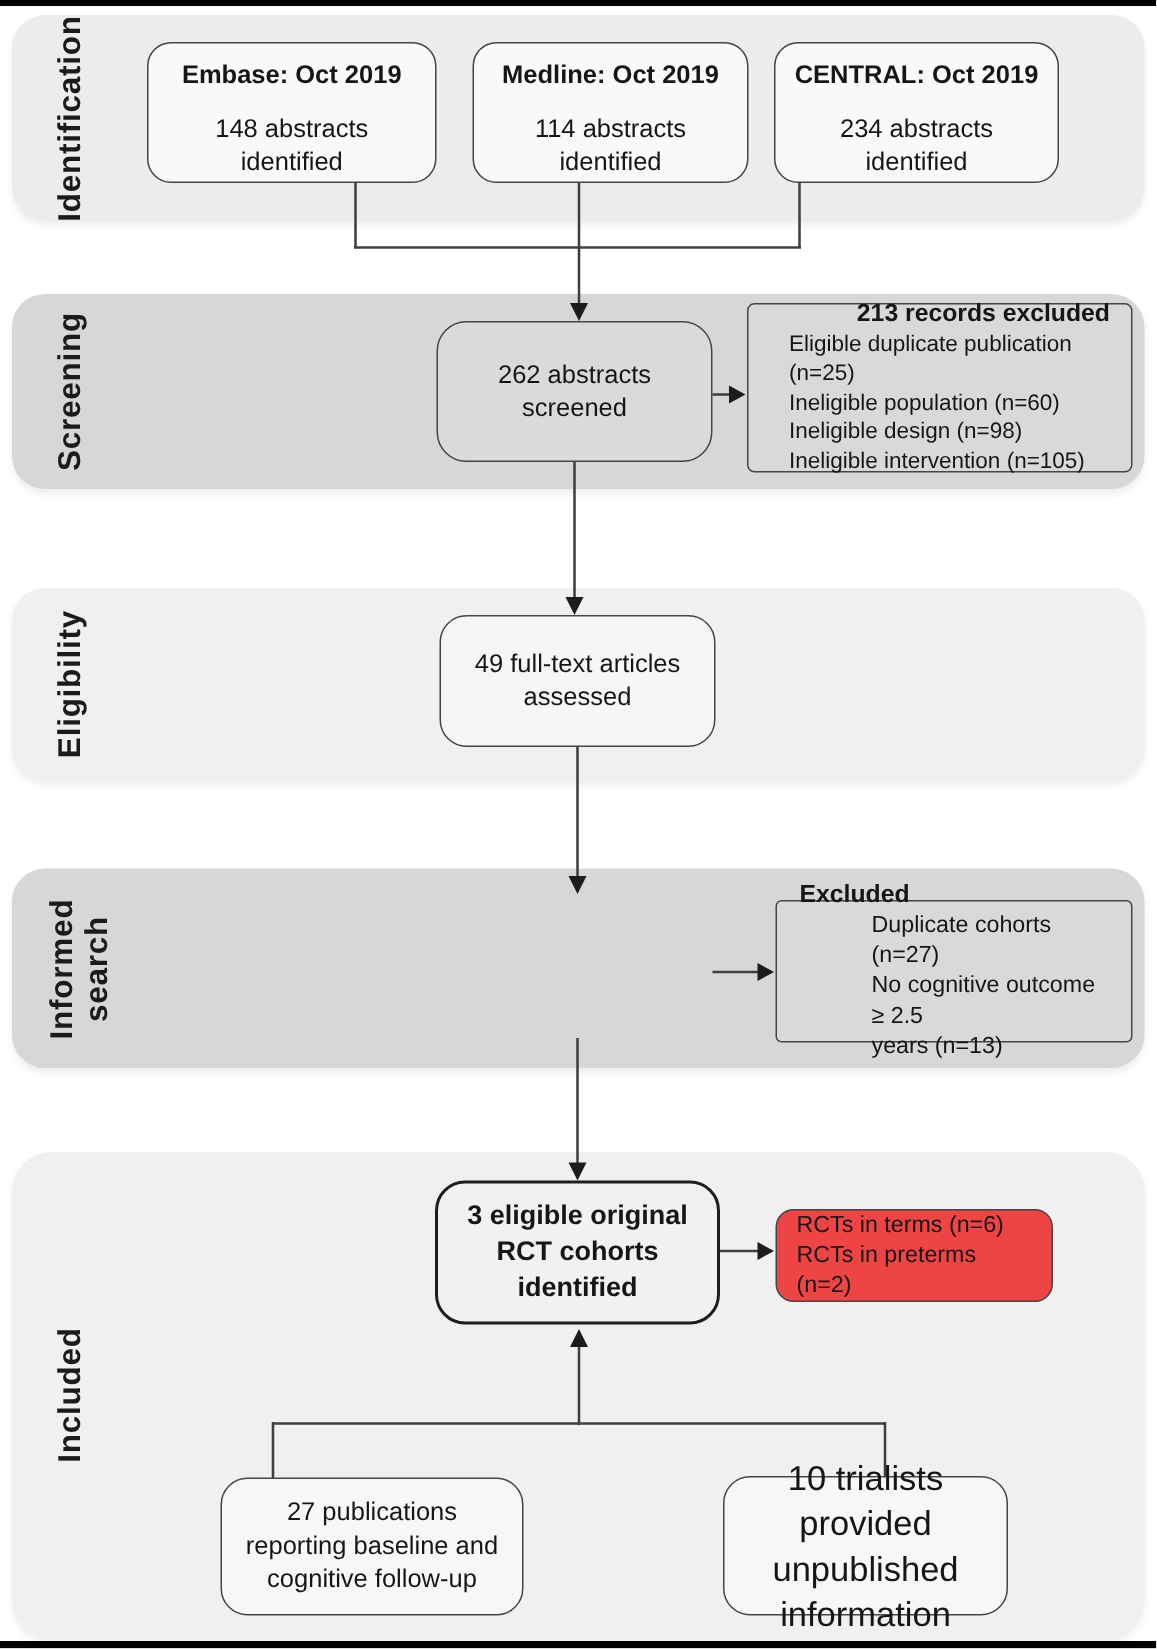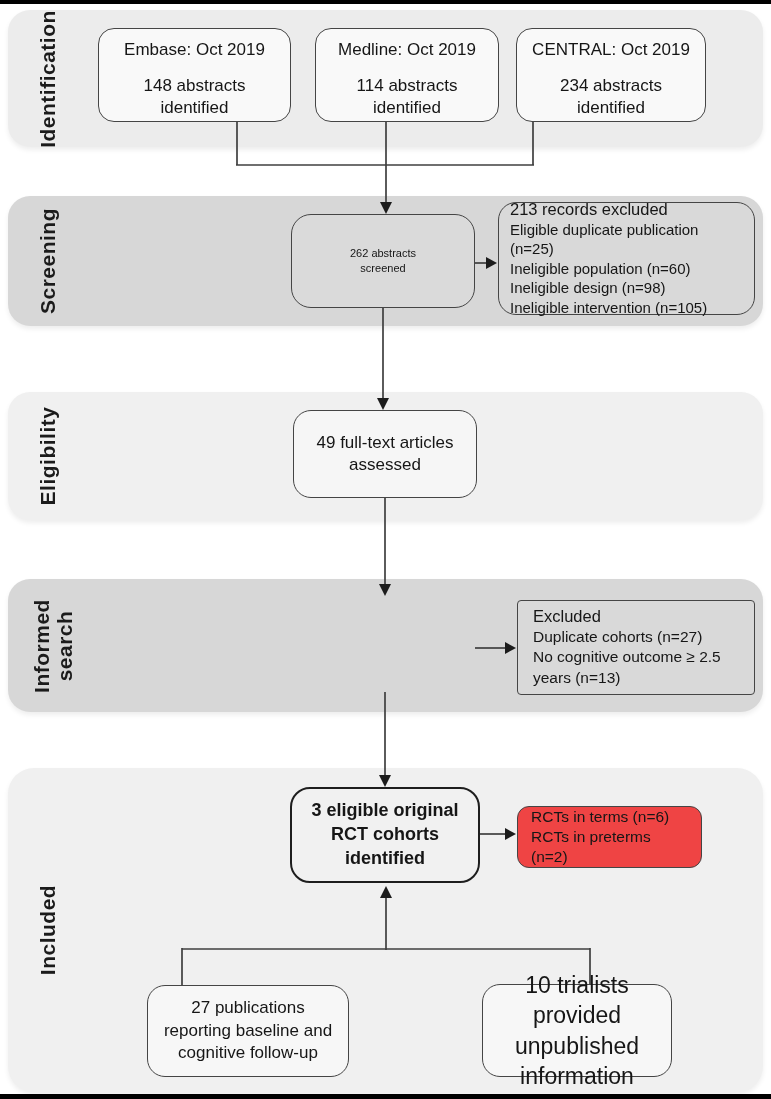--- a/index.html
+++ b/index.html
@@ -33,48 +33,48 @@
     text-align:center;line-height:1.08;color:#1b1b1b;}
   #band-informed .stage-label{left:46px;}
 
   svg#connectors{position:absolute;left:0;top:0;z-index:2;}
   svg#connectors line{stroke:var(--line);stroke-width:1.7;}
   svg#connectors polygon{fill:#1c1c1c;}
 
   .box{position:absolute;z-index:3;border:1.7px solid #454545;border-radius:16px;
        display:flex;flex-direction:column;align-items:center;justify-content:center;
        box-sizing:border-box;background:var(--box-light);}
-  .box .t{font-weight:400;}
+  .box .t{font-weight:700;}
   .box .b{white-space:pre-line;text-align:center;line-height:1.32;}
 
   
   .idbox{justify-content:flex-start;padding-top:11px;font-size:17px;}
   .idbox .t{margin-bottom:15px;}
   #box-embase{left:98px;top:28px;width:193px;height:94px;}
   #box-medline{left:315px;top:28px;width:184px;height:94px;}
   #box-central{left:516px;top:28px;width:190px;height:94px;}
 
   
   #box-screened{left:291px;top:214px;width:184px;height:94px;background:var(--box-dark);
-                border-radius:20px;font-size:11px;}
+                border-radius:20px;font-size:17px;}
   #box-screen-excluded{left:498px;top:202px;width:257px;height:113px;background:#d9d9d9;
-                border-radius:18px;align-items:flex-start;padding:10px 14px 10px 11px;}
+                border-radius:5px;align-items:flex-end;padding:10px 14px 10px 27px;}
   .excl .t{font-size:16.5px;margin-bottom:1px;}
   .excl .lines{font-size:15px;line-height:1.3;white-space:pre-line;text-align:left;}
 
   
   #box-fulltext{left:293px;top:410px;width:184px;height:88px;background:#f6f6f6;
                 border-radius:18px;font-size:17px;}
 
   
   #box-informed-main{left:164px;top:596px;width:311px;height:96px;background:#d9d9d9;
                 border-radius:20px;font-size:16px;}
   #box-informed-excluded{left:517px;top:600px;width:238px;height:95px;background:#d9d9d9;
                 border-radius:4px;align-items:flex-start;padding:10px 12px 10px 15px;}
-  #box-informed-excluded .lines{font-size:15.5px;}
+  #box-informed-excluded .lines{font-size:15.5px;margin-left:48px;}
 
   
   #box-eligible{left:290px;top:787px;width:190px;height:96px;background:#f1f1f1;
                 border:2.6px solid #1e1e1e;border-radius:20px;font-size:18px;font-weight:700;}
   #box-rcts{left:517px;top:806px;width:185px;height:62px;background:#ef4444;
                 border-width:1.5px;border-radius:12px;align-items:flex-start;
                 padding:6px 10px 6px 13px;}
   #box-rcts .lines{font-size:15.5px;line-height:1.3;white-space:pre-line;text-align:left;}
   #box-pubs{left:123px;top:985px;width:202px;height:92px;background:#f7f7f7;
                 border-radius:18px;font-size:17px;margin-left:24px;}

